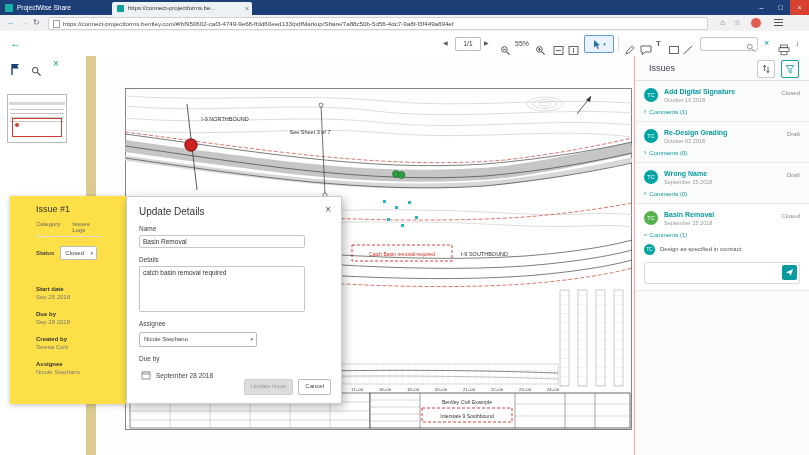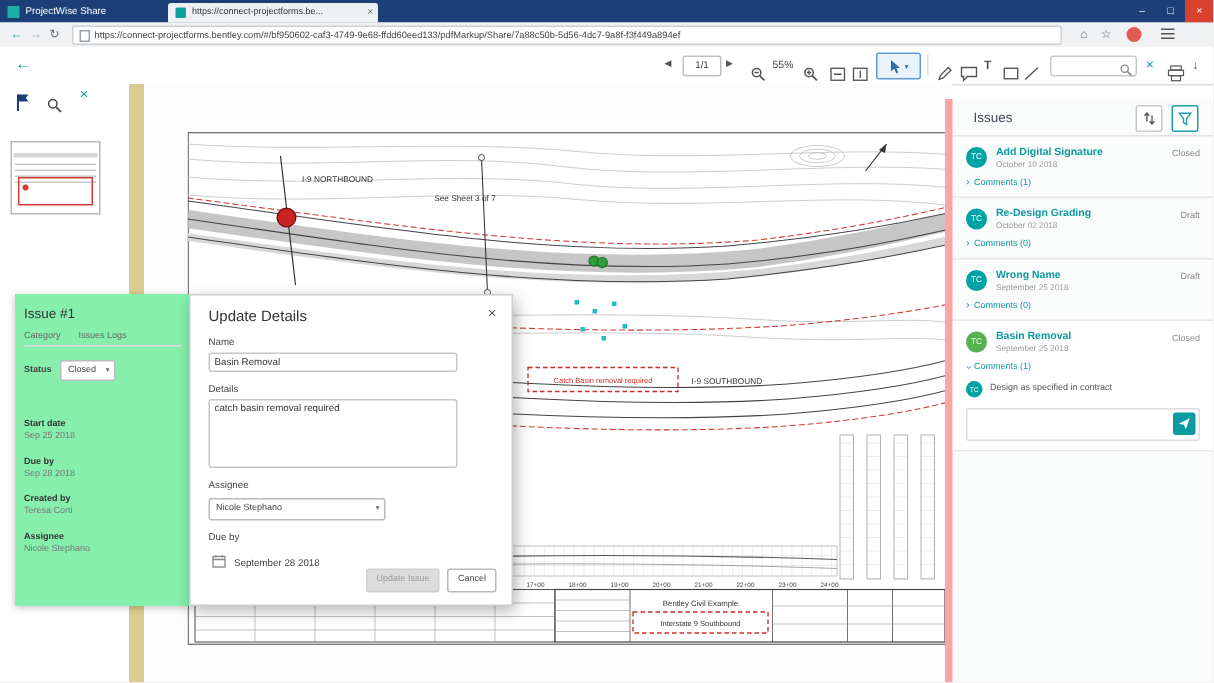--- a/index.html
+++ b/index.html
@@ -48,22 +48,22 @@
   .thumb-red{position:absolute;left:4px;top:23px;width:48px;height:17px;border:1px solid #d43c30}
   .thumb-dot{position:absolute;left:7px;top:28px;width:4px;height:4px;background:#d43c30;border-radius:50%}
   .tanstrip{position:absolute;left:86px;top:56px;width:10px;bottom:0;background:#dbcb90}
 
   
   .canvas{position:absolute;left:96px;top:56px;width:539px;bottom:0;background:#fdfdfd;overflow:hidden}
   .sheet{position:absolute;left:29px;top:32px;width:507px;height:342px}
   .dwg text{font-family:"Liberation Sans",sans-serif}
 
   
-  .issue1{position:absolute;left:10px;top:196px;width:117px;height:208px;background:#86efac;box-shadow:0 1px 5px rgba(0,0,0,.25);
-          z-index:5;padding:8px 6px;box-sizing:border-box}
+  .issue1{position:absolute;left:10px;top:196px;width:117px;height:208px;background:#fde047;box-shadow:0 1px 5px rgba(0,0,0,.25);
+          z-index:5;padding:8px 26px;box-sizing:border-box}
   .i1-title{font-size:9px;color:#333}
   .i1-tabs{display:flex;gap:12px;margin-top:7px;border-bottom:1px solid #ddd;padding-bottom:3px;font-size:6px;color:#666}
   .i1-status{display:flex;align-items:center;gap:6px;margin-top:9px}
   .i1-label{font-size:6px;color:#444;font-weight:bold}
   .mini-select{position:relative;border:1px solid #bbb;border-radius:2px;height:12px;line-height:12px;font-size:6px;color:#444;
                padding:0 12px 0 4px;background:#fff;display:inline-block}
   .mini-select .caret{position:absolute;right:3px;top:0;font-size:5px;color:#666;line-height:12px}
   .i1-fields{margin-top:26px}
   .i1-field + .i1-field{margin-top:11px}
   .i1-flabel{font-size:6px;font-weight:bold;color:#333}
@@ -78,21 +78,21 @@
   .m-input{width:158px;height:11px;border:1px solid #c6c6c6;border-radius:2px;font-size:6.5px;color:#333;padding:0 3px;margin-top:3px;display:block;font-family:inherit}
   .m-textarea{width:158px;height:40px;border:1px solid #c6c6c6;border-radius:2px;font-size:6.5px;color:#333;padding:2px 3px;margin-top:3px;resize:none;display:block;font-family:inherit}
   .m-select{margin-top:3px;height:13px;line-height:13px;width:100px}
   .m-due{display:flex;align-items:center;gap:5px;margin-top:4px;margin-left:2px}
   .m-due-text{font-size:6.5px;color:#444}
   .m-footer{position:absolute;right:10px;bottom:8px;display:flex;gap:5px}
   .btn-disabled{height:14px;padding:0 6px;background:#dcdcdc;border:1px solid #d0d0d0;color:#9b9b9b;font-size:6px;border-radius:2px;line-height:12px}
   .btn-cancel{height:14px;padding:0 6px;background:#fff;border:1px solid #b9b9b9;color:#444;font-size:6px;border-radius:2px;line-height:12px}
 
   
-  .issues-panel{position:absolute;right:0;top:66px;width:174px;bottom:0;background:#fafbfb;border-left:5px solid #fca5a5;overflow:hidden}
+  .issues-panel{position:absolute;right:0;top:56px;width:174px;bottom:0;background:#fafbfb;border-left:1px solid #fca5a5;overflow:hidden}
   .ip-header{position:relative;height:24px;border-bottom:1px solid #e4e4e4}
   .ip-title{position:absolute;left:14px;top:7px;font-size:9px;color:#445}
   .ip-btn{position:absolute;top:4px;width:16px;height:16px;border:1px solid #c9c9c9;background:#fff;border-radius:2px;
           display:flex;align-items:center;justify-content:center}
   .ip-btn.sort{right:34px}
   .ip-btn.filter{right:10px;border-color:#18a0a5}
   .issue-item{position:relative;border-bottom:1px solid #e8e8e8;padding:7px 9px 6px 9px}
   .issue-item.selected{background:#fff}
   .it-head{position:relative;padding-left:20px;min-height:16px}
   .avatar{position:absolute;left:0;top:0;width:14px;height:14px;border-radius:50%;background:#00a3a3;color:#fff;

